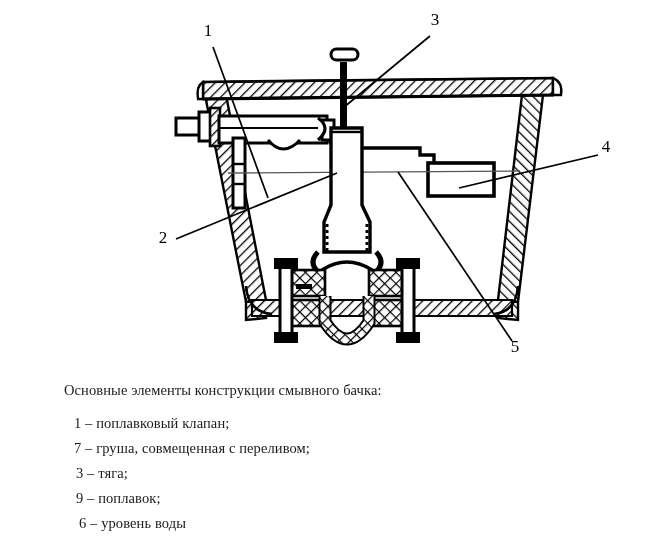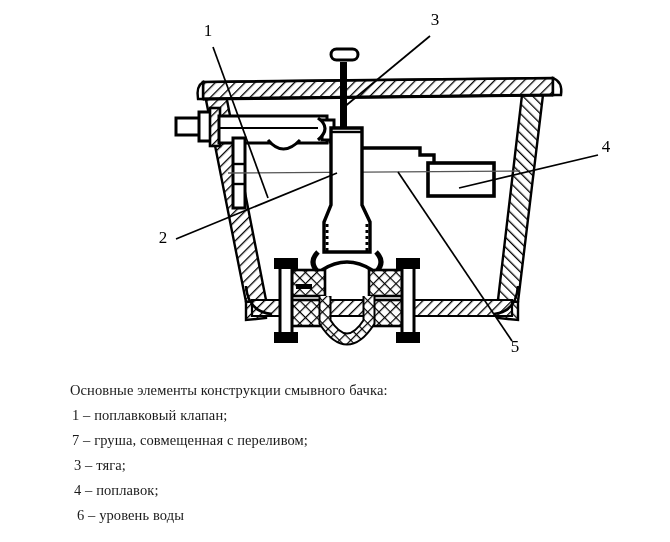--- a/index.html
+++ b/index.html
@@ -23,36 +23,36 @@
     width: 670px;
     height: 542px;
   }
   .fig-svg {
     display: block;
     width: 670px;
     height: 370px;
   }
   .caption {
     position: absolute;
-    left: 8px;
+    left: 2px;
     top: 370px;
     width: 576px;
     height: 172px;
     box-sizing: border-box;
     padding: 8px 0 16px 62px;
   }
   .caption-title {
     font-size: 14.5px;
     line-height: 25px;
     letter-spacing: 0.1px;
     white-space: nowrap;
   }
   .legend-list {
     list-style: none;
-    margin: 0;
+    margin: 8px;
     padding: 0;
   }
   .legend-item {
     font-size: 14.5px;
     line-height: 25px;
     letter-spacing: 0.1px;
     white-space: nowrap;
     padding-left: 2px;
   }
   .legend-item.indent-1 { padding-left: 4px; font-family: Liberation Serif, serif; }
@@ -194,18 +194,18 @@
       <text x="515" y="352" text-anchor="middle">5</text>
     </g>
   </svg>
 
   <div class="caption">
     <div class="caption-title">Основные элементы конструкции смывного бачка:</div>
     <ul class="legend-list">
       <li class="legend-item">1 – поплавковый клапан;</li>
       <li class="legend-item">7 – груша, совмещенная с переливом;</li>
       <li class="legend-item indent-1">3 – тяга;</li>
-      <li class="legend-item indent-1">4 – поплавок;</li>
+      <li class="legend-item indent-1">9 – поплавок;</li>
       <li class="legend-item indent-2">6 – уровень воды</li>
     </ul>
   </div>
 
 </div>
 
 </body></html>

